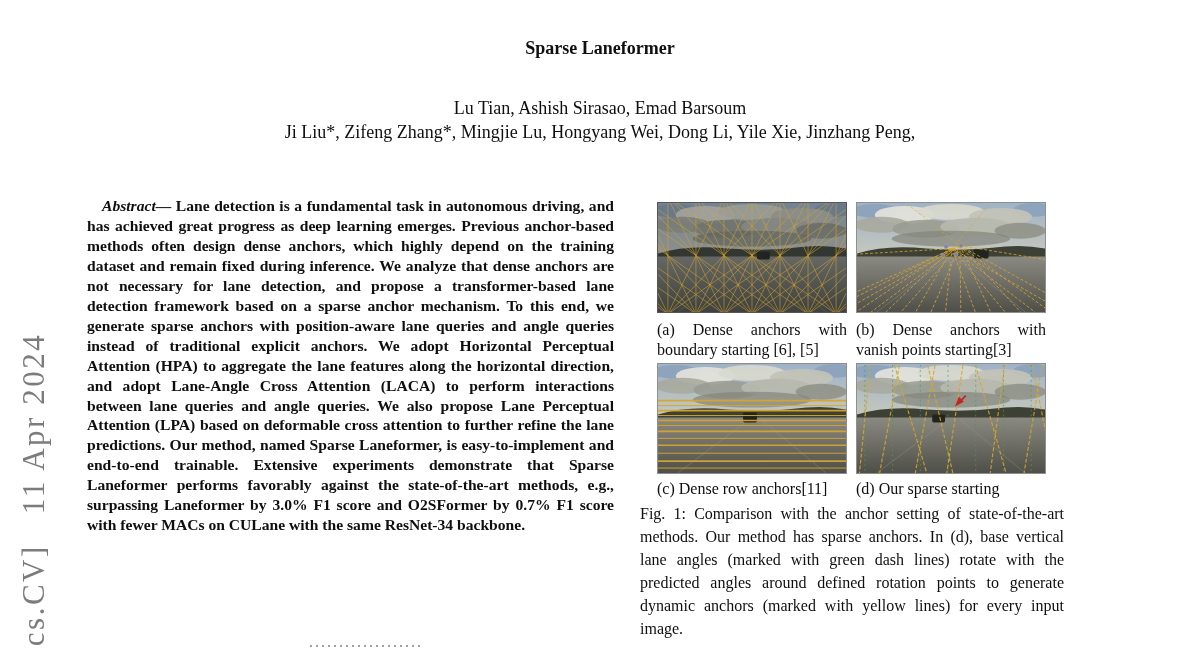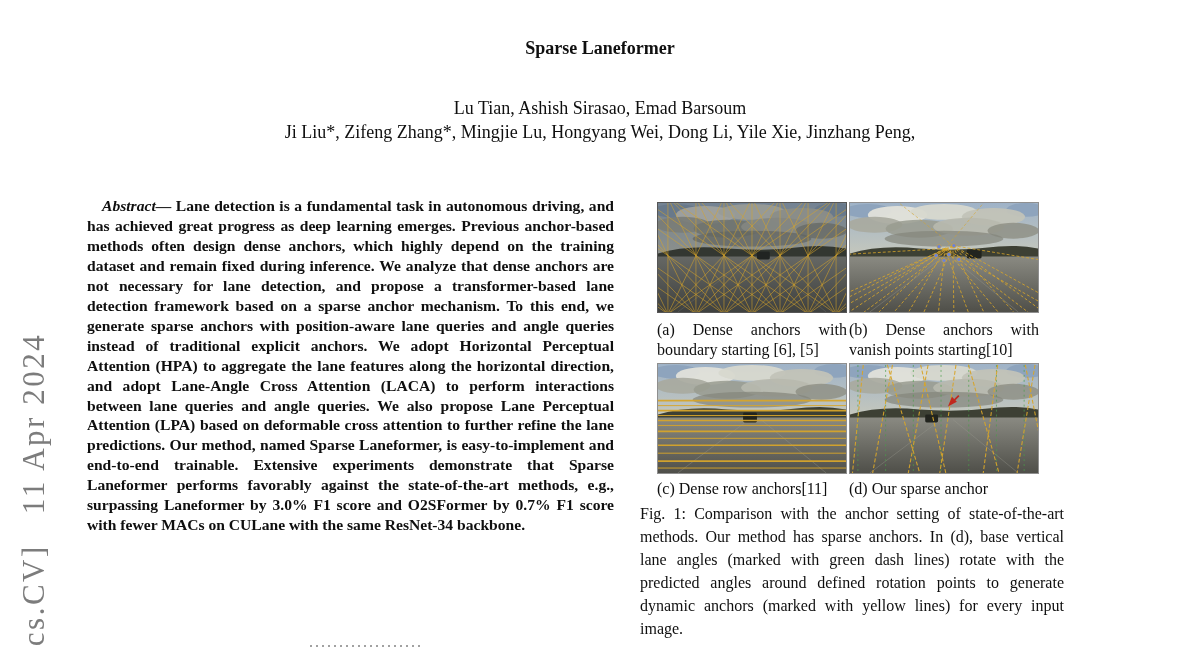--- a/index.html
+++ b/index.html
@@ -25,21 +25,21 @@
   }
   .abstract{
     position:absolute;left:87px;top:196px;width:527px;
     font-size:15.6px;line-height:19.95px;font-weight:bold;
     text-align:justify;text-indent:15px;margin:0;
   }
   .abstract .lab{font-style:italic}
   .rightcol{position:absolute;left:640px;top:202px;width:424px}
   .figgrid{
     margin-left:17px;display:grid;
-    grid-template-columns:190px 190px;column-gap:2px;
+    grid-template-columns:190px 190px;column-gap:9px;
   }
   .imgbox{
     width:190px;height:111px;box-sizing:border-box;
     border:1px solid #8f8f8f;background:#7d7d76;overflow:hidden;
   }
   .imgbox.dark{border-color:#565656}
   .imgbox svg{display:block;width:100%;height:100%}
   .subcap{
     font-size:16px;line-height:20px;text-align:justify;
     margin:7px 0 3px 0;
@@ -203,21 +203,21 @@
           <line x1="104" y1="43" x2="42" y2="-6" stroke="#d7a52b" stroke-width="0.8" opacity="0.7" stroke-dasharray="3 2"></line>
           <circle cx="90" cy="44" r="2.1" fill="#6b82d8" stroke="#d7a52b" stroke-width="0.6"></circle>
           <circle cx="105" cy="43" r="2.1" fill="#6b82d8" stroke="#d7a52b" stroke-width="0.6"></circle>
           <circle cx="87" cy="53" r="2.1" fill="#6b82d8" stroke="#d7a52b" stroke-width="0.6"></circle>
           <circle cx="100" cy="52" r="2.1" fill="#6b82d8" stroke="#d7a52b" stroke-width="0.6"></circle>
           <circle cx="95" cy="58" r="2.1" fill="#6b82d8" stroke="#d7a52b" stroke-width="0.6"></circle>
           <circle cx="110" cy="57" r="2.1" fill="#6b82d8" stroke="#d7a52b" stroke-width="0.6"></circle>
         </svg>
       </div>
     <div class="subcap">(a) Dense anchors with boundary starting [6], [5]</div>
-    <div class="subcap">(b) Dense anchors with vanish points starting[10]</div>
+    <div class="subcap">(b) Dense anchors with vanish points starting[3]</div>
     <div class="imgbox" id="sceneC">
         <svg viewBox="0 0 190 110" preserveAspectRatio="none">
           <defs>
             <linearGradient id="g2s" x1="0" y1="0" x2="0" y2="1">
               <stop offset="0" stop-color="#9fb3c8"></stop>
               <stop offset="1" stop-color="#c6c8bc"></stop>
             </linearGradient>
             <linearGradient id="g2r" x1="0" y1="0" x2="0" y2="1">
               <stop offset="0" stop-color="#8a8a82"></stop>
               <stop offset="1" stop-color="#4f4f49"></stop>
@@ -296,18 +296,18 @@
           <line x1="118" y1="-5" x2="152" y2="115" stroke="#d7a52b" stroke-width="1.1" opacity="0.95" stroke-dasharray="4 2"></line>
           <line x1="150" y1="-5" x2="134" y2="115" stroke="#d7a52b" stroke-width="1.1" opacity="0.95" stroke-dasharray="4 2"></line>
           <line x1="176" y1="-5" x2="192" y2="75" stroke="#d7a52b" stroke-width="1.1" opacity="0.95" stroke-dasharray="4 2"></line>
           <line x1="188" y1="-5" x2="168" y2="115" stroke="#d7a52b" stroke-width="1.1" opacity="0.95" stroke-dasharray="4 2"></line>
           <line x1="36" y1="-5" x2="72" y2="115" stroke="#d7a52b" stroke-width="1.1" opacity="0.95" stroke-dasharray="4 2"></line>
           <line x1="110" y1="32" x2="102" y2="40" stroke="#c0281e" stroke-width="1.7"></line>
           <path d="M99,43 L108,38 L103,33 Z" fill="#c0281e"></path>
         </svg>
       </div>
     <div class="subcap2">(c) Dense row anchors[11]</div>
-    <div class="subcap2">(d) Our sparse anchor</div>
+    <div class="subcap2">(d) Our sparse starting</div>
   </div>
   <div class="figcap">Fig. 1: Comparison with the anchor setting of state-of-the-art methods. Our method has sparse anchors. In (d), base vertical lane angles (marked with green dash lines) rotate with the predicted angles around defined rotation points to generate dynamic anchors (marked with yellow lines) for every input image.</div>
 </div>
 
 <div class="footclip"></div>
 
 </body></html>

